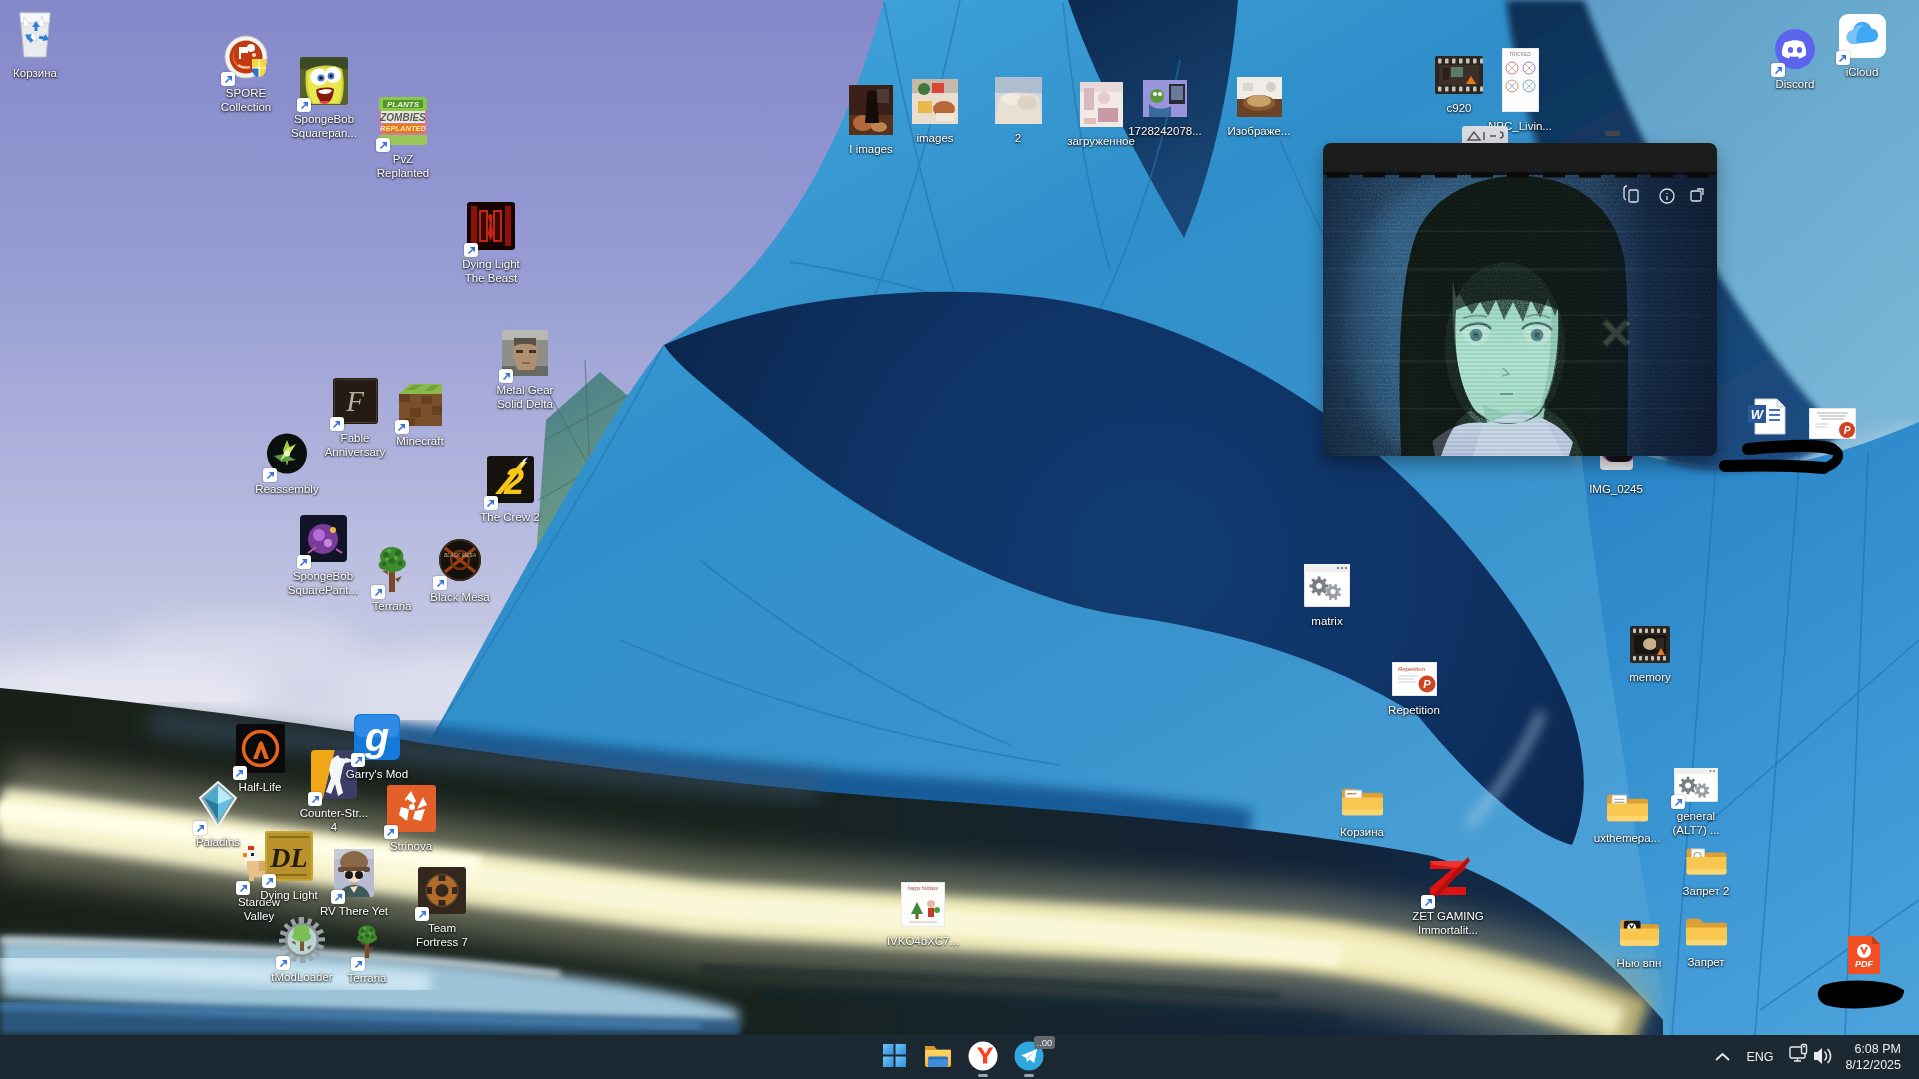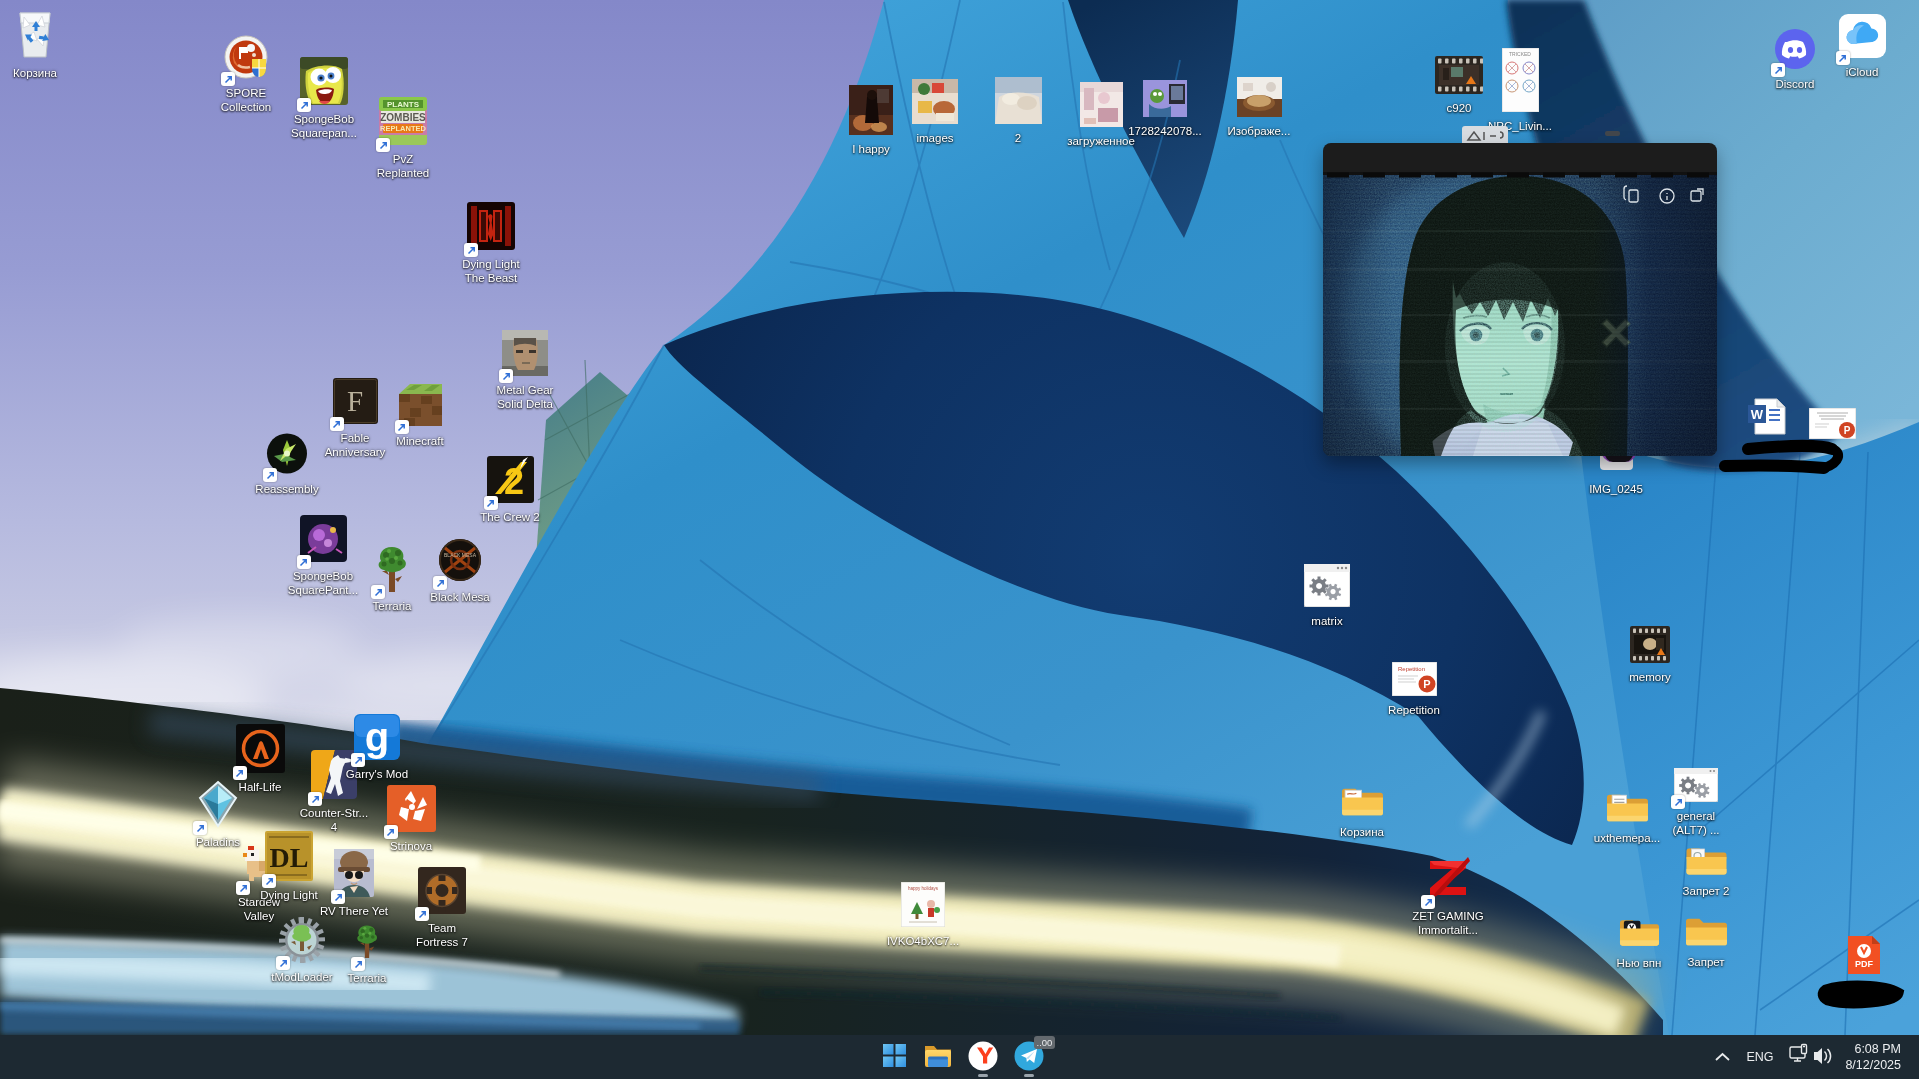--- a/index.html
+++ b/index.html
@@ -1,19 +1,19 @@
 <!DOCTYPE html>
 <html><head>
 <meta charset="utf-8">
 <style>
 html,body{margin:0;padding:0;width:1919px;height:1079px;overflow:hidden;background:#8d93cf;font-family:"Liberation Sans",sans-serif;}
 #desk{position:absolute;inset:0;width:1919px;height:1079px;}
 .ic{position:absolute;width:100px;display:flex;flex-direction:column;align-items:center;}
 .lb{font-size:11.5px;color:#fff;text-shadow:0 1px 2px rgba(0,0,0,.95),0 0 3px rgba(0,0,0,.7);text-align:center;line-height:1.22;margin-top:3px;white-space:pre;}
-.gl{position:relative;}
+.gl{position:relative;font-style:italic;}
 .sc{position:absolute;left:-3px;bottom:-3px;width:14px;height:14px;background:#fff;border-radius:3px;display:flex;align-items:center;justify-content:center;box-shadow:0 0 2px rgba(0,0,0,.4);}
 .sc svg{display:block}
 </style>
 </head>
 <body>
 <svg id="desk" width="1919" height="1079" viewBox="0 0 1919 1079">
 <defs>
 <linearGradient id="sky" x1="0" y1="0" x2="0" y2="900" gradientUnits="userSpaceOnUse">
 <stop offset="0" stop-color="#8488c9"></stop>
         <stop offset="0.3" stop-color="#979cd3"></stop>
@@ -805,21 +805,21 @@
 <div class="ic" style="left:821.0px;top:85px;width:100px">
     <div class="gl" style="width:44px"><svg width="44" height="50" viewBox="0 0 44 50">
 <rect width="44" height="50" fill="#3a2018"></rect>
 <rect x="0" y="30" width="44" height="20" fill="#58301e"></rect>
 <ellipse cx="14" cy="38" rx="10" ry="8" fill="#c87840" opacity="0.8"></ellipse>
 <ellipse cx="30" cy="42" rx="8" ry="5" fill="#e8a860" opacity="0.7"></ellipse>
 <path d="M 18,12 c4,-4 8,-4 10,0 l2,26 h-14 z" fill="#140a08"></path>
 <circle cx="23" cy="10" r="5" fill="#1c0f0a"></circle>
 <rect x="28" y="4" width="12" height="14" fill="#888" opacity="0.25"></rect>
 </svg></div>
-    <div class="lb">I happy</div>
+    <div class="lb">I images</div>
   </div>
 <div class="ic" style="left:885.0px;top:79px;width:100px">
     <div class="gl" style="width:46px"><svg width="46" height="45" viewBox="0 0 46 45">
 <rect width="46" height="45" fill="#e8ddcf"></rect>
 <rect x="0" y="0" width="46" height="14" fill="#c8b8a8"></rect>
 <circle cx="12" cy="10" r="6" fill="#3f7a3a"></circle>
 <rect x="20" y="4" width="12" height="10" fill="#d84838"></rect>
 <rect x="6" y="22" width="14" height="12" fill="#e8b848"></rect>
 <ellipse cx="32" cy="30" rx="11" ry="8" fill="#b86838"></ellipse>
 <rect x="24" y="34" width="18" height="8" fill="#f0e8d8"></rect>

